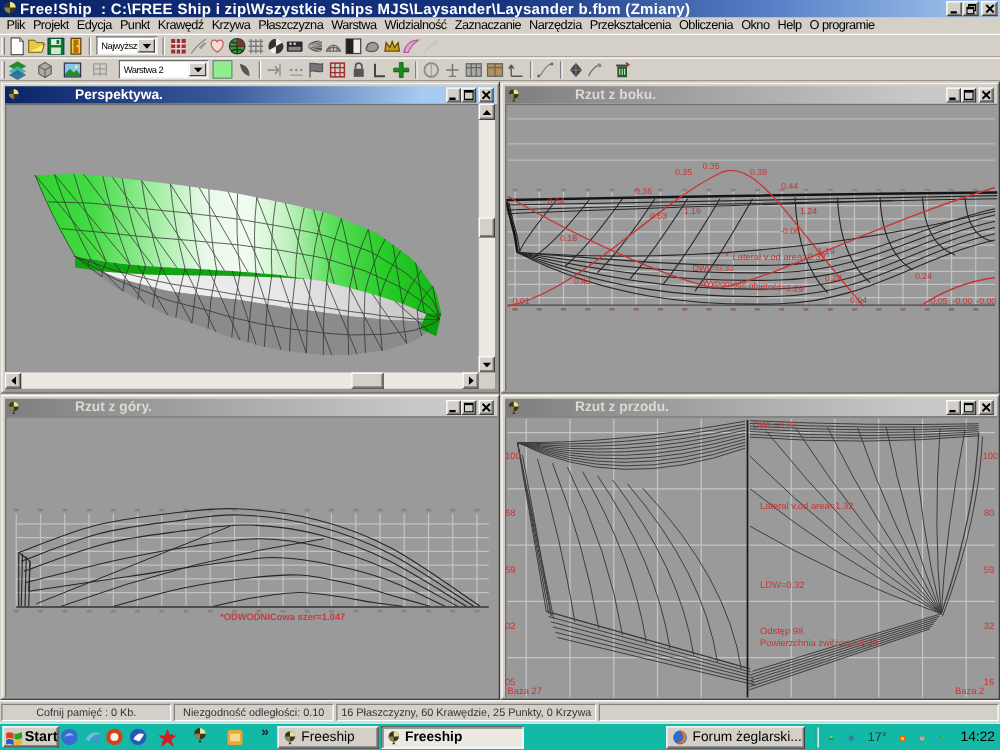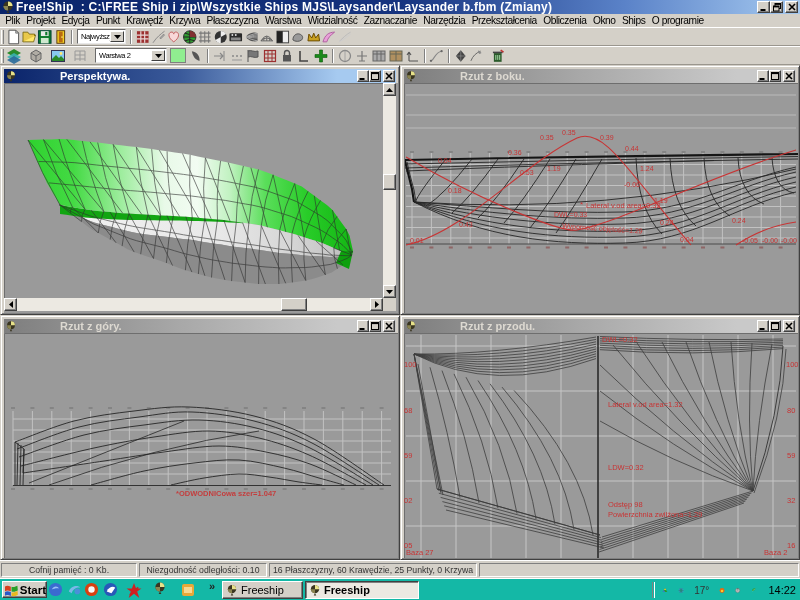--- a/index.html
+++ b/index.html
@@ -105,21 +105,21 @@
     <span class="mi">Krawędź</span>
     <span class="mi">Krzywa</span>
     <span class="mi">Płaszczyzna</span>
     <span class="mi">Warstwa</span>
     <span class="mi">Widzialność</span>
     <span class="mi">Zaznaczanie</span>
     <span class="mi">Narzędzia</span>
     <span class="mi">Przekształcenia</span>
     <span class="mi">Obliczenia</span>
     <span class="mi">Okno</span>
-    <span class="mi">Ships</span>
+    <span class="mi">Help</span>
     <span class="mi">O programie</span>
   </div>
 <div class="tbar" style="top:27px;height:19px">
     <span class="grip"></span>
     <span class="tbi">
       <svg width="16" height="16" viewBox="0 0 16 16">
         <path d="M3,1 h7 l3,3 v11 h-10 z" fill="#fff" stroke="#555"></path>
         <path d="M10,1 l3,3 h-3 z" fill="#ccc" stroke="#555" stroke-width=".7"></path>
       </svg>
     </span>
@@ -1065,20 +1065,26 @@
       <span class="ticon">
         <svg width="12" height="13" viewBox="0 0 12 13">
           <circle cx="6" cy="5" r="4.6" fill="#3a3520"></circle>
           <path d="M6 .4 A4.6 4.6 0 0 1 10.6 5 L6 5 Z" fill="#e8e28a"></path>
           <path d="M1.4 5 A4.6 4.6 0 0 0 6 9.6 L6 5 Z" fill="#8a8450"></path>
           <path d="M6,9.5 L4.6,12 7.4,12 Z" fill="#3a3520"></path>
         </svg>
       </span>
       <b>Freeship</b>
     </div>
+ <div class="tbtn" style="left:533px;width:111px"><span class="ticon">
+        <svg width="14" height="14" viewBox="0 0 16 16">
+          <circle cx="8" cy="8" r="7" fill="#3868c8"></circle>
+          <path d="M8,1 C13,1 15,6 14,10 C12,14 8,15 5,13 C10,13 12,10 11,6 C10,3 9,2 8,1 Z" fill="#e87818"></path>
+        </svg>
+      </span>Forum żeglarski...</div>
  <div class="traydiv"></div>
  <div class="tray">
       <svg width="15" height="15" viewBox="0 0 16 16">
         <path d="M8,2 L14,12 H2 Z" fill="#2a9a2a"></path>
         <path d="M8,2 L11,7 5,7 Z" fill="#f8c820"></path>
         <path d="M5,7 L2,12 8,12 Z" fill="#3a78d8"></path>
       </svg>
       <svg width="15" height="15" viewBox="0 0 16 16">
         <circle cx="8" cy="8" r="6.5" fill="#3aa0d8"></circle>
         <path d="M8,1.5 V14.5 M1.5,8 H14.5 M3,4 Q8,6.5 13,4 M3,12 Q8,9.5 13,12" stroke="#1a6a1a" fill="none" stroke-width="1"></path>

